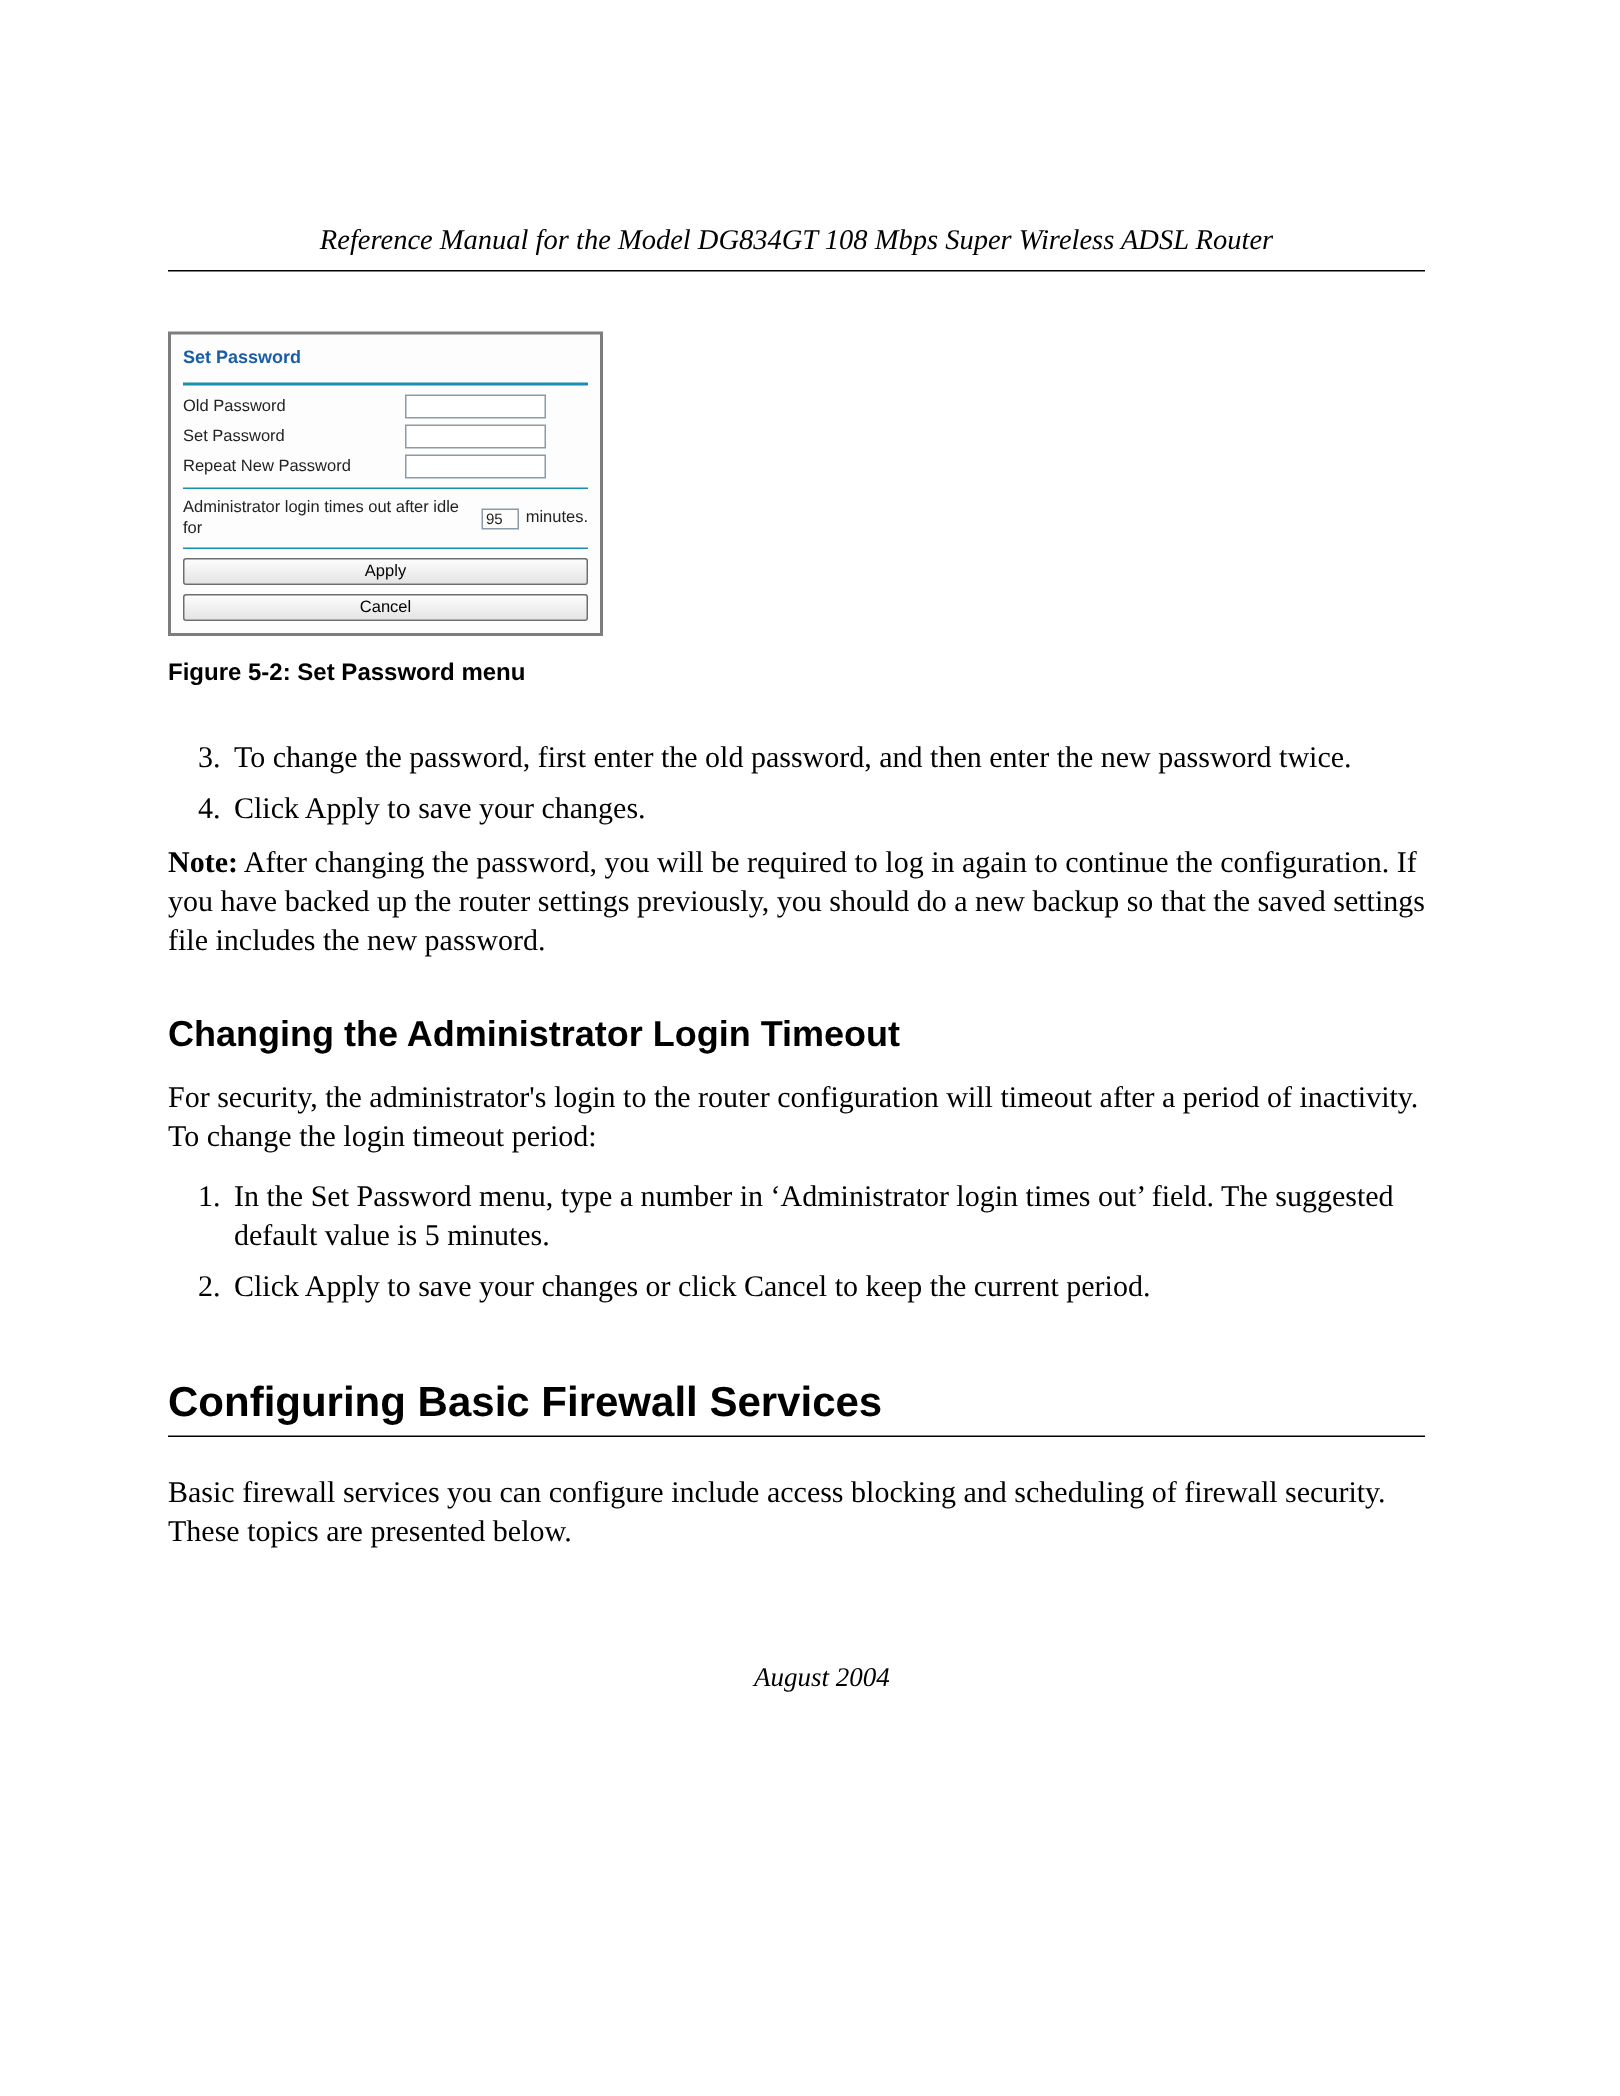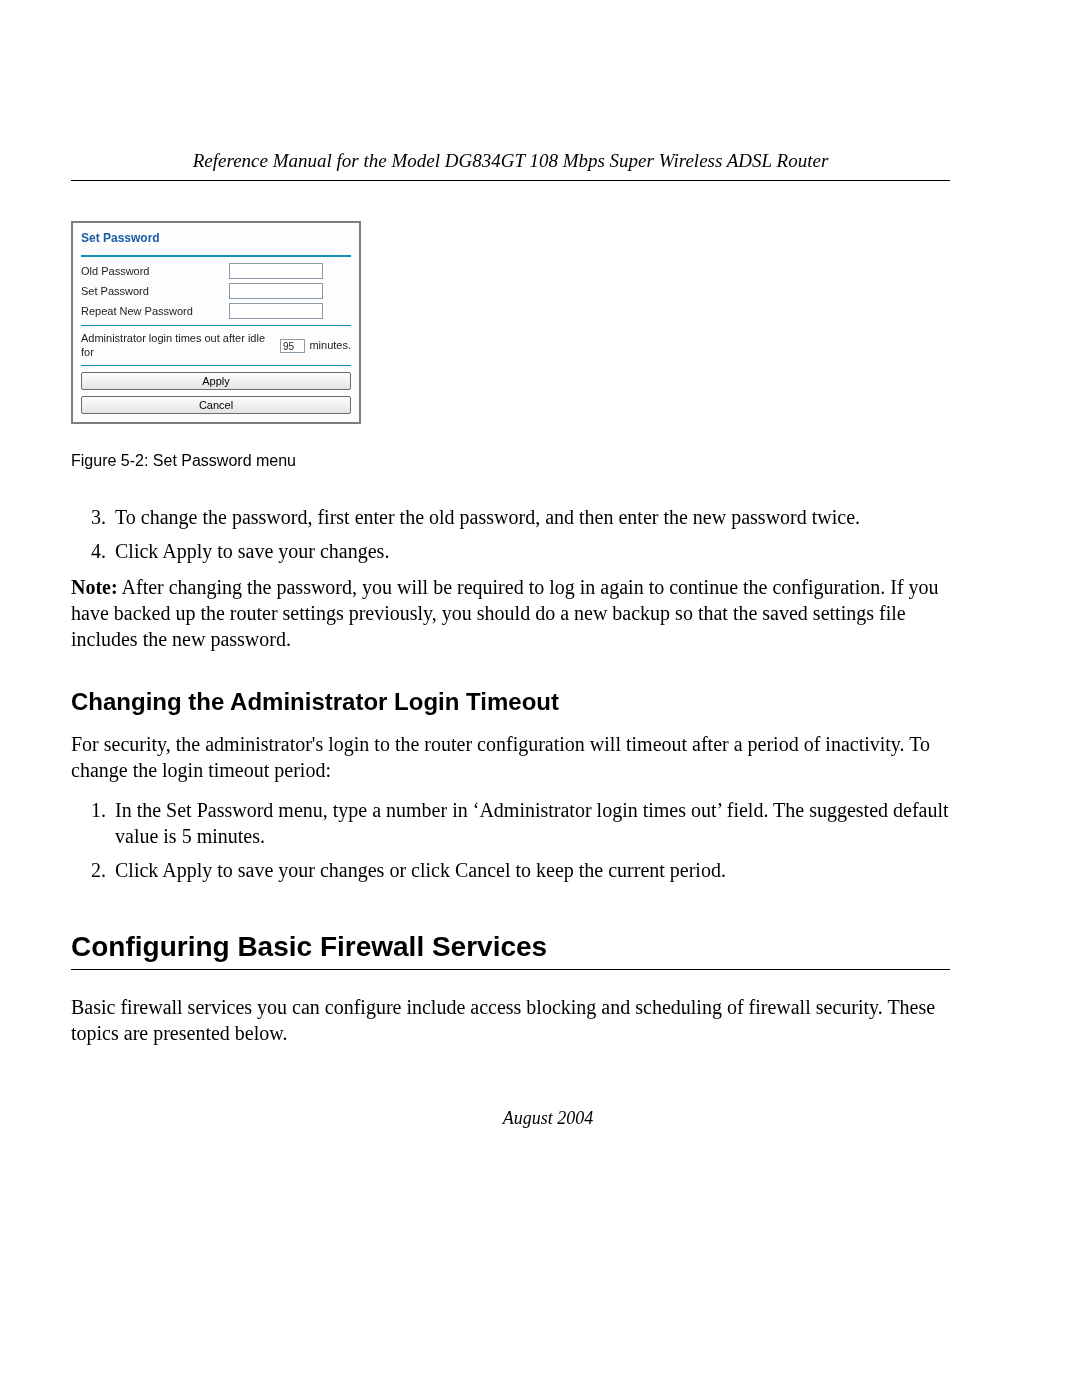--- a/index.html
+++ b/index.html
@@ -7,21 +7,21 @@
     padding: 0;
     background: #fff;
     font-family: "Times New Roman", Times, serif;
     color: #000;
   }
   .page {
     width: 1080px;
     height: 1397px;
     position: relative;
     box-sizing: border-box;
-    padding: 150px 130px 0 71px;
+    padding: 150px 130px 0 112px;
   }
   .running-head {
     font-style: italic;
     font-size: 19px;
     text-align: center;
     padding-bottom: 8px;
     border-bottom: 1.5px solid #000;
     margin-bottom: 40px;
   }
 
@@ -80,23 +80,23 @@
     font-family: Arial, Helvetica, sans-serif;
     font-size: 11px;
     padding: 0 6px;
     height: 18px;
     border: 1px solid #6d6d6d;
     background: linear-gradient(#fdfdfd,#e4e4e4);
     border-radius: 2px;
   }
   .figure-caption {
     font-family: Arial, Helvetica, sans-serif;
-    font-weight: normal;
+    font-weight: bold;
     font-size: 16px;
-    margin: 28px 0 34px 0;
+    margin: 16px 0 34px 0;
   }
 
   
   .body-text { font-size: 20px; line-height: 1.3; }
   ol.steps {
     margin: 0 0 10px 0;
     padding-left: 40px;
   }
   ol.steps li { margin-bottom: 8px; padding-left: 4px; }
   .note { margin: 6px 0 30px 0; }

